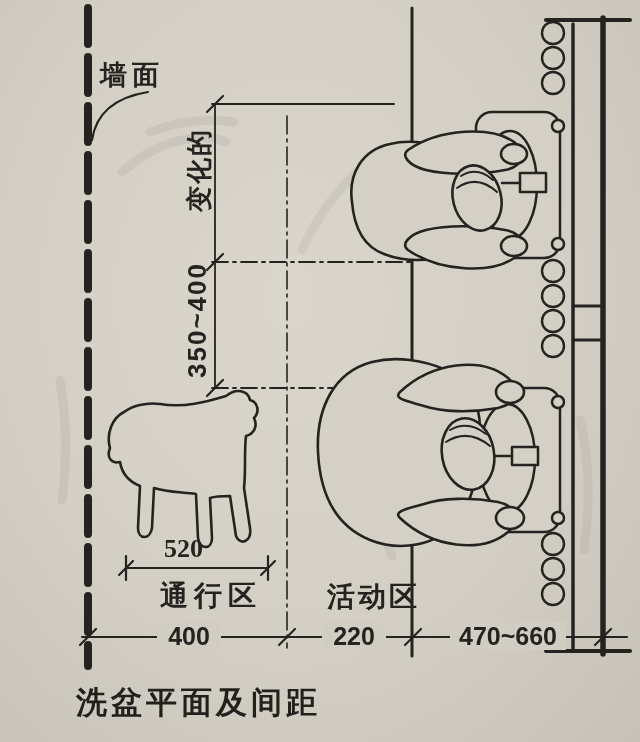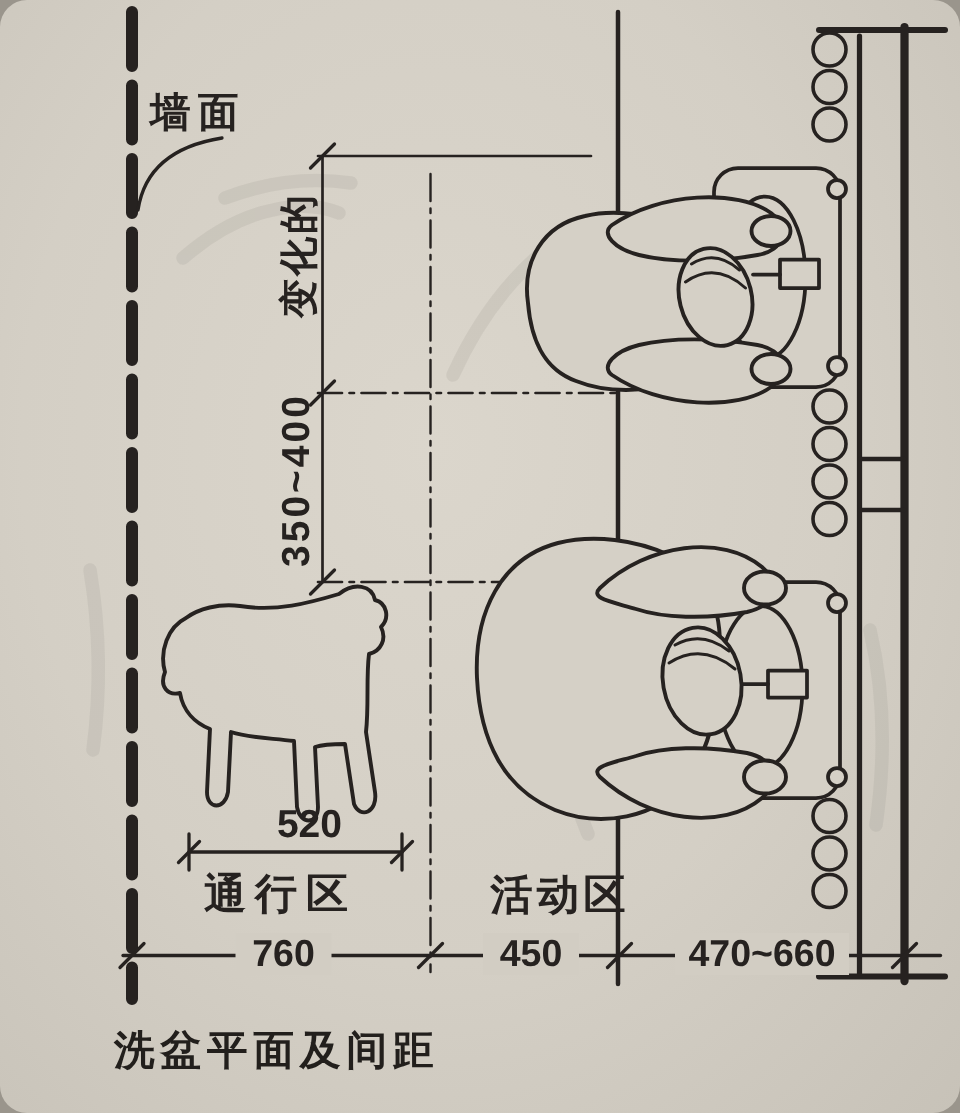--- a/index.html
+++ b/index.html
@@ -5,39 +5,38 @@
   html,body { margin:0; padding:0; }
   body { background:#9a958c; }
   .page {
     position:relative;
     width:640px; height:742px;
     margin:0 auto;
     background: radial-gradient(ellipse at 45% 40%, #dbd6cc 0%, #d4cfc5 55%, #c7c2b8 100%);
     overflow:hidden;
     font-family:"Liberation Sans", sans-serif;
     color:#262220;
-    border-radius:18px;
   }
   svg.canvas { position:absolute; left:0; top:0; }
   .label { position:absolute; color:#262220; user-select:none; }
   .wall-label { left:100px; top:57px; font-size:27px; letter-spacing:5px; font-weight:600; }
   .vlabel { width:140px; text-align:center; font-size:26px; font-weight:600;
             transform:rotate(-90deg); line-height:28px; letter-spacing:2px; }
   .vlabel-1 { left:129px; top:156px; }
   .vlabel-2 { left:127px; top:306px; }
-  .dim-520 { left:164px; top:534px; width:64px; text-align:right; font-size:26px; font-weight:600; }
+  .dim-520 { left:164px; top:534px; width:64px; text-align:left; font-size:26px; font-weight:600;font-family:Liberation Serif, serif; }
   .zone { font-size:28px; font-weight:600; letter-spacing:6px; }
-  .zone-passage { left:112px; top:577px; width:150px; text-align:center; }
+  .zone-passage { left:112px; top:577px; width:150px; text-align:right; }
   .zone-activity { left:300px; top:578px; width:120px; text-align:right; letter-spacing:3px; }
   .bdim { top:622px; font-size:25px; line-height:28px; font-weight:600; text-align:center;
           background:#d2cdc3; padding:0 2px; }
   .bdim-760 { left:157px; width:60px; }
   .bdim-450 { left:322px; width:60px; }
   .bdim-530 { left:450px; width:112px; }
-  .caption { left:76px; top:682px; font-size:27px; font-weight:700; letter-spacing:4px; color:#221f1c; }
+  .caption { left:76px; top:682px; font-size:31px; font-weight:700; letter-spacing:4px; color:#221f1c; }
 </style>
 </head>
 <body>
 
 <div class="page">
 
   <svg class="canvas" width="640" height="742" viewBox="0 0 640 742" stroke="#262220" fill="none" stroke-linecap="round" stroke-linejoin="round">
 
     <g stroke="#8a857c" stroke-width="9" opacity="0.14">
       <path d="M 122,172 q 30,-26 60,-32 q 24,-6 44,2"></path>
@@ -146,18 +145,18 @@
   <div class="label wall-label">墙面</div>
 
   <div class="label vlabel vlabel-1">变化的</div>
   <div class="label vlabel vlabel-2">350~400</div>
 
   <div class="label dim-520">520</div>
 
   <div class="label zone zone-passage">通行区</div>
   <div class="label zone zone-activity">活动区</div>
 
-  <div class="label bdim bdim-760">760</div>
-  <div class="label bdim bdim-450">450</div>
+  <div class="label bdim bdim-760">400</div>
+  <div class="label bdim bdim-450">220</div>
   <div class="label bdim bdim-530">470~660</div>
 
   <div class="label caption">洗盆平面及间距</div>
 </div>
 
 </body></html>

